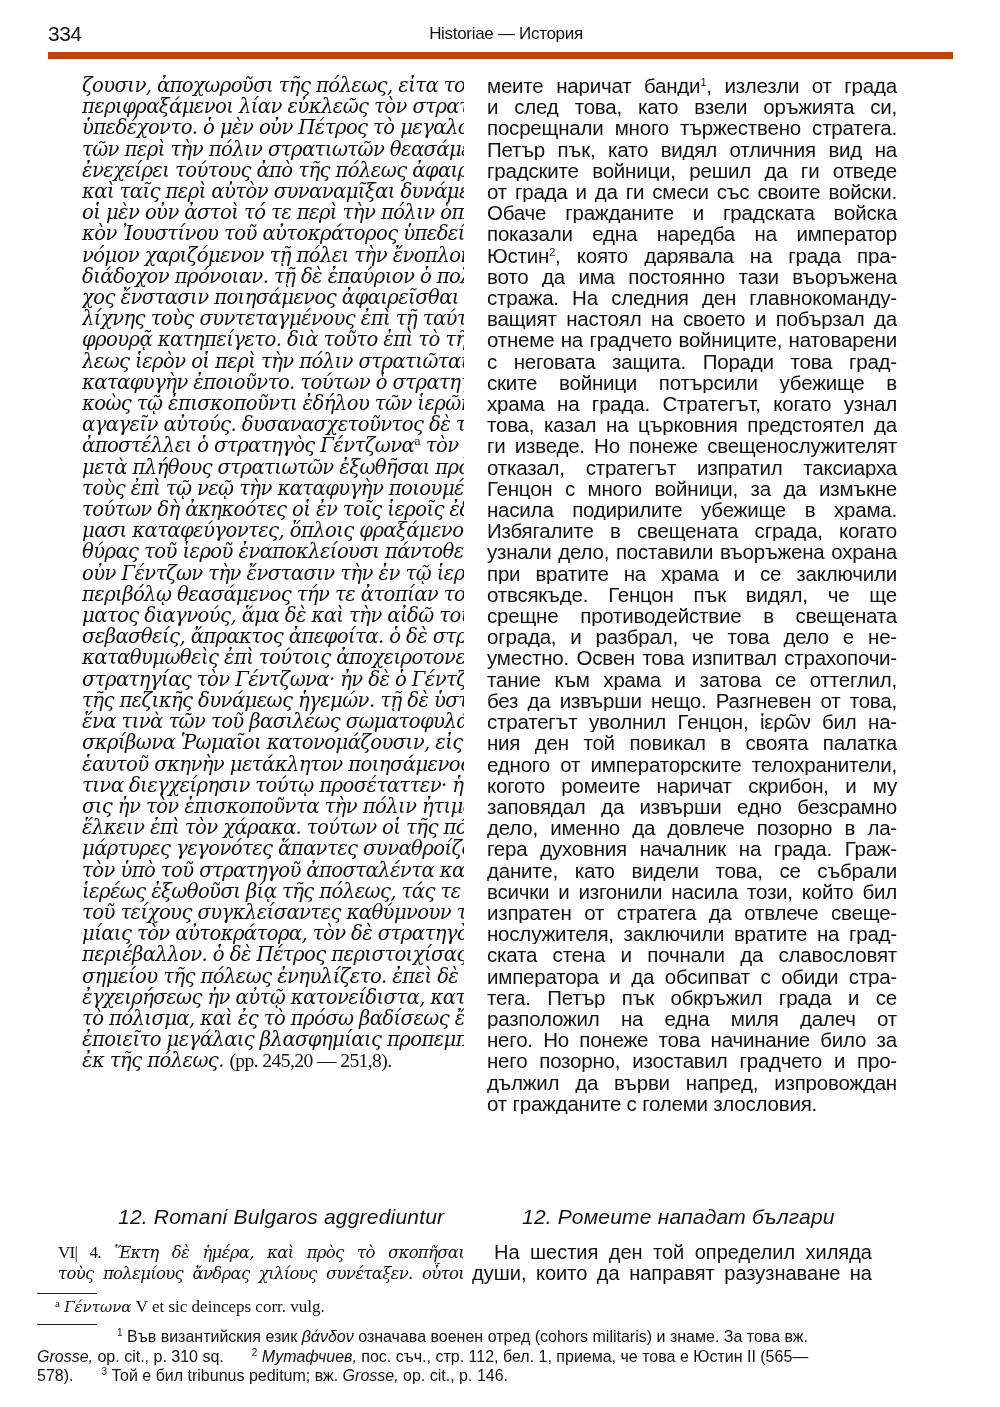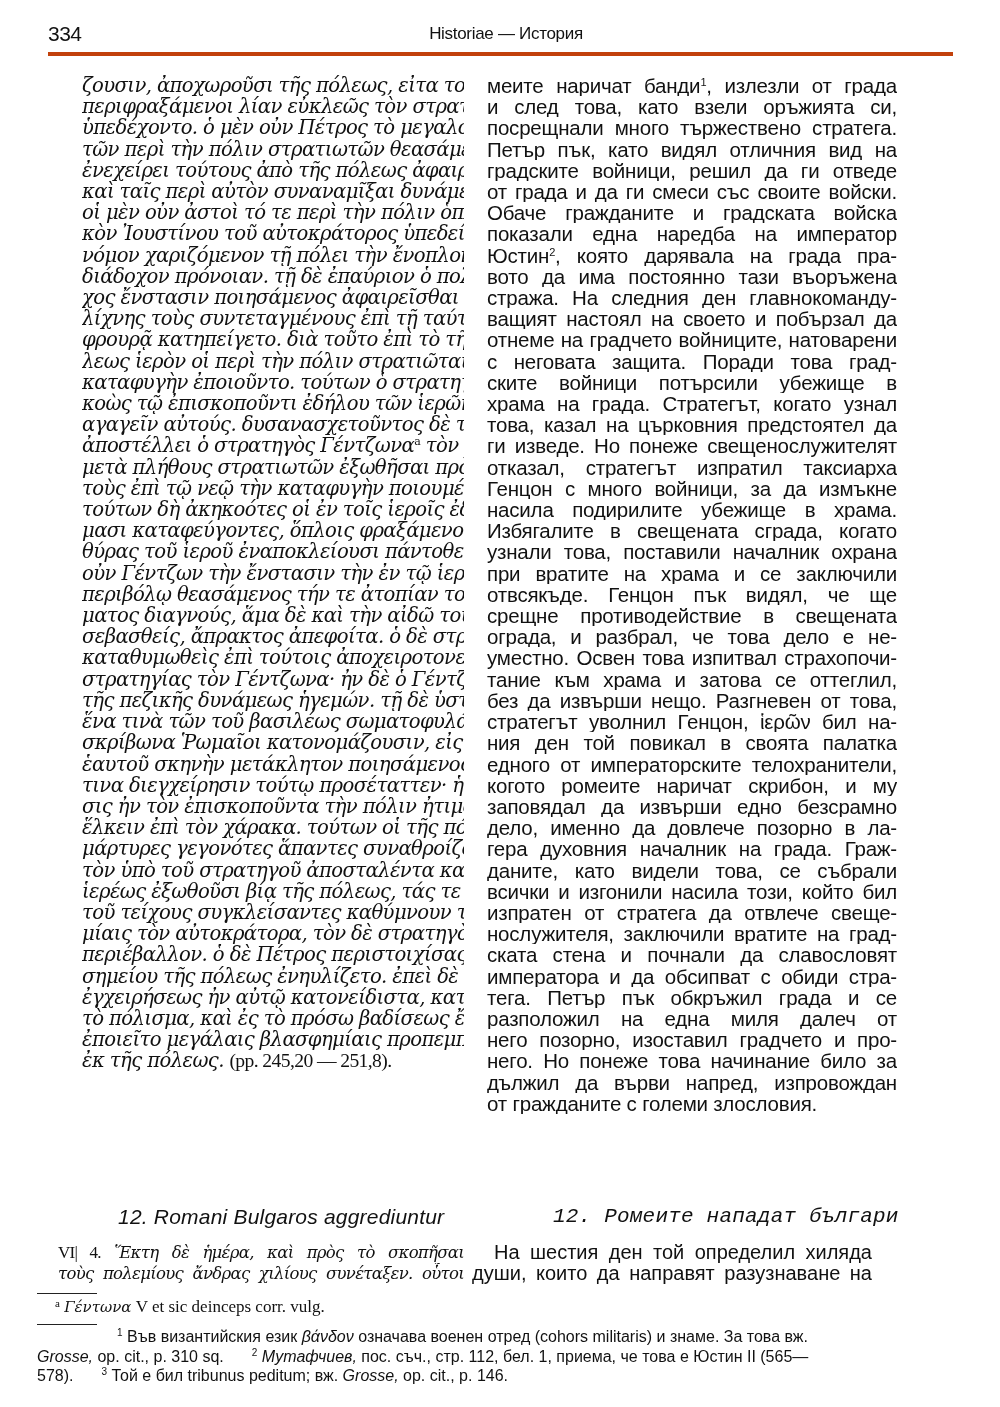--- a/index.html
+++ b/index.html
@@ -3,21 +3,21 @@
   <meta charset="utf-8">
   <style>
     html, body { margin: 0; padding: 0; background: #ffffff; }
     body {
       width: 1000px; height: 1407px; position: relative; overflow: hidden;
       color: #111111;
       font-family: "Liberation Serif", "DejaVu Serif", serif;
     }
     .page-header {
       position: absolute; left: 48px; top: 20px; width: 905px; height: 32px;
-      border-bottom: 4px solid #c2410c;
+      border-bottom: 7px solid #c2410c;
     }
     .page-number {
       position: absolute; left: 0; top: 2px; font-size: 21px;
       font-family: "Liberation Sans", sans-serif; font-stretch: condensed; letter-spacing: -0.5px;
     }
     .running-title {
       position: absolute; left: 11px; right: 0; top: 4px; text-align: center; font-size: 17px;
       font-family: "Liberation Sans", sans-serif; letter-spacing: -0.3px;
     }
     .col-left {
@@ -36,21 +36,21 @@
     .line.last { text-align-last: left; }
     .col-left .line { letter-spacing: -0.6px; }
     .col-right .line { letter-spacing: -0.2px; }
     .upright { font-style: normal; font-family: "Liberation Serif", serif; }
     sup { font-size: 11px; line-height: 0; vertical-align: 7px; font-style: normal; }
     .section-heading {
       position: absolute; top: 1205px; font-style: italic; font-size: 21px;
       font-family: "Liberation Sans", sans-serif; letter-spacing: 0.2px;
     }
     .section-heading.left { left: 118px; }
-    .section-heading.right { left: 553px; font-family: Liberation Mono, monospace; }
+    .section-heading.right { left: 522px; }
     .cont-left {
       position: absolute; left: 58px; top: 1242px; width: 406px; font-size: 16.5px; line-height: 21px;
       font-family: "DejaVu Serif", serif;
     }
     .cont-left .line { text-align: justify; text-align-last: justify; letter-spacing: -0.7px; }
     .cont-left .marker { font-style: normal; font-family: "Liberation Serif", serif; font-size: 17px; }
     .cont-left .greek { font-style: italic; }
     .cont-right {
       position: absolute; left: 472px; top: 1242px; width: 400px; font-size: 20px; line-height: 21px;
       font-family: "Liberation Sans", sans-serif; font-stretch: condensed;
@@ -149,21 +149,21 @@
     <span class="line">отнеме на градчето войниците, натоварени</span>
     <span class="line">с неговата защита. Поради това град-</span>
     <span class="line">ските войници потърсили убежище в</span>
     <span class="line">храма на града. Стратегът, когато узнал</span>
     <span class="line">това, казал на църковния предстоятел да</span>
     <span class="line">ги изведе. Но понеже свещенослужителят</span>
     <span class="line">отказал, стратегът изпратил таксиарха</span>
     <span class="line">Генцон с много войници, за да измъкне</span>
     <span class="line">насила подирилите убежище в храма.</span>
     <span class="line">Избягалите в свещената сграда, когато</span>
-    <span class="line">узнали това, поставили началник охрана</span>
+    <span class="line">узнали дело, поставили въоръжена охрана</span>
     <span class="line">при вратите на храма и се заключили</span>
     <span class="line">отвсякъде. Генцон пък видял, че ще</span>
     <span class="line">срещне противодействие в свещената</span>
     <span class="line">ограда, и разбрал, че това дело е не-</span>
     <span class="line">уместно. Освен това изпитвал страхопочи-</span>
     <span class="line">тание към храма и затова се оттеглил,</span>
     <span class="line">без да извърши нещо. Разгневен от това,</span>
     <span class="line">стратегът уволнил Генцон, ἱερῶν бил на-</span>
     <span class="line">ния ден той повикал в своята палатка</span>
     <span class="line">едного от императорските телохранители,</span>
@@ -172,22 +172,22 @@
     <span class="line">дело, именно да довлече позорно в ла-</span>
     <span class="line">гера духовния началник на града. Граж-</span>
     <span class="line">даните, като видели това, се събрали</span>
     <span class="line">всички и изгонили насила този, който бил</span>
     <span class="line">изпратен от стратега да отвлече свеще-</span>
     <span class="line">нослужителя, заключили вратите на град-</span>
     <span class="line">ската стена и почнали да славословят</span>
     <span class="line">императора и да обсипват с обиди стра-</span>
     <span class="line">тега. Петър пък обкръжил града и се</span>
     <span class="line">разположил на една миля далеч от</span>
+    <span class="line">него. Но понеже това начинание било за</span>
     <span class="line">него позорно, изоставил градчето и про-</span>
-    <span class="line">него. Но понеже това начинание било за</span>
     <span class="line">дължил да върви напред, изпровождан</span>
     <span class="line last">от гражданите с големи злословия.</span>
   </div>
 
 <div class="section-heading left">12. Romani Bulgaros aggrediuntur</div>
 <div class="section-heading right">12. Ромеите нападат българи</div>
 
 <div class="cont-left">
   <span class="line"><span class="marker">VI| 4.</span> <span class="greek">Ἕκτη δὲ ἡμέρα, καὶ πρὸς τὸ σκοπῆσαι</span></span>
   <span class="line greek" style="font-style:italic">τοὺς πολεμίους ἄνδρας χιλίους συνέταξεν. οὗτοι</span>

